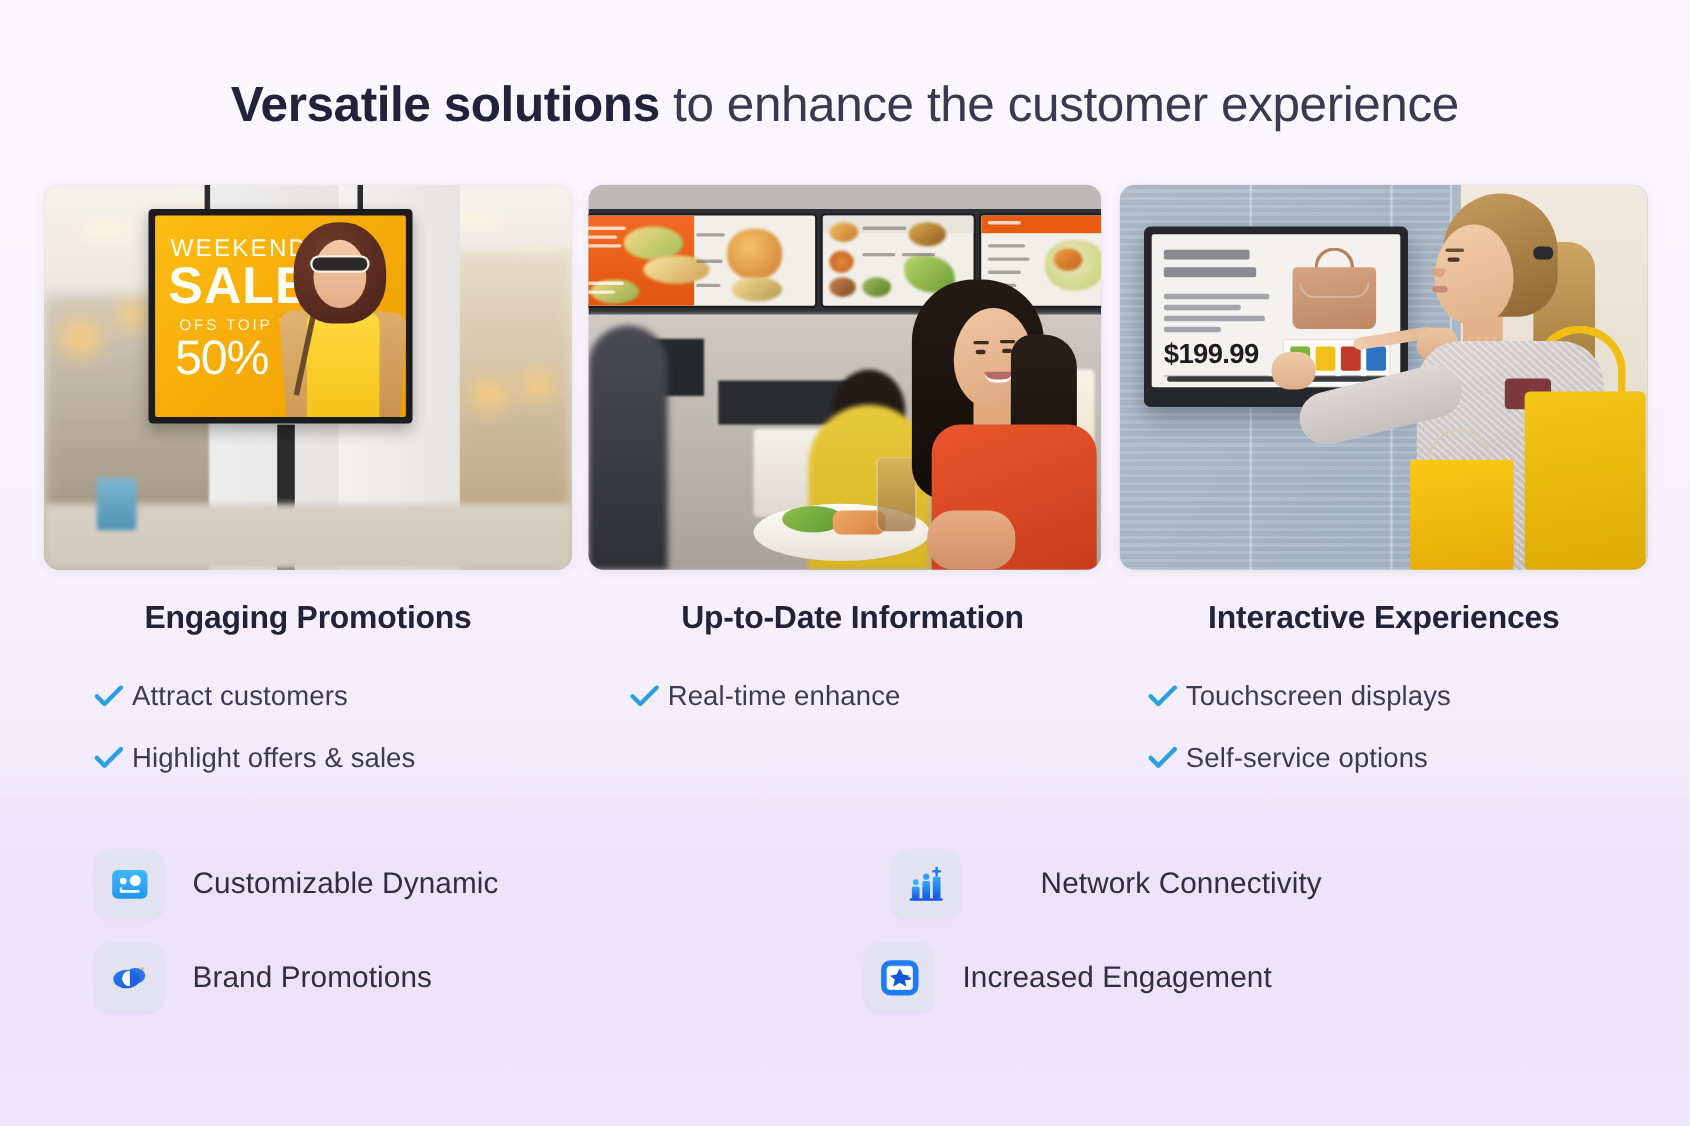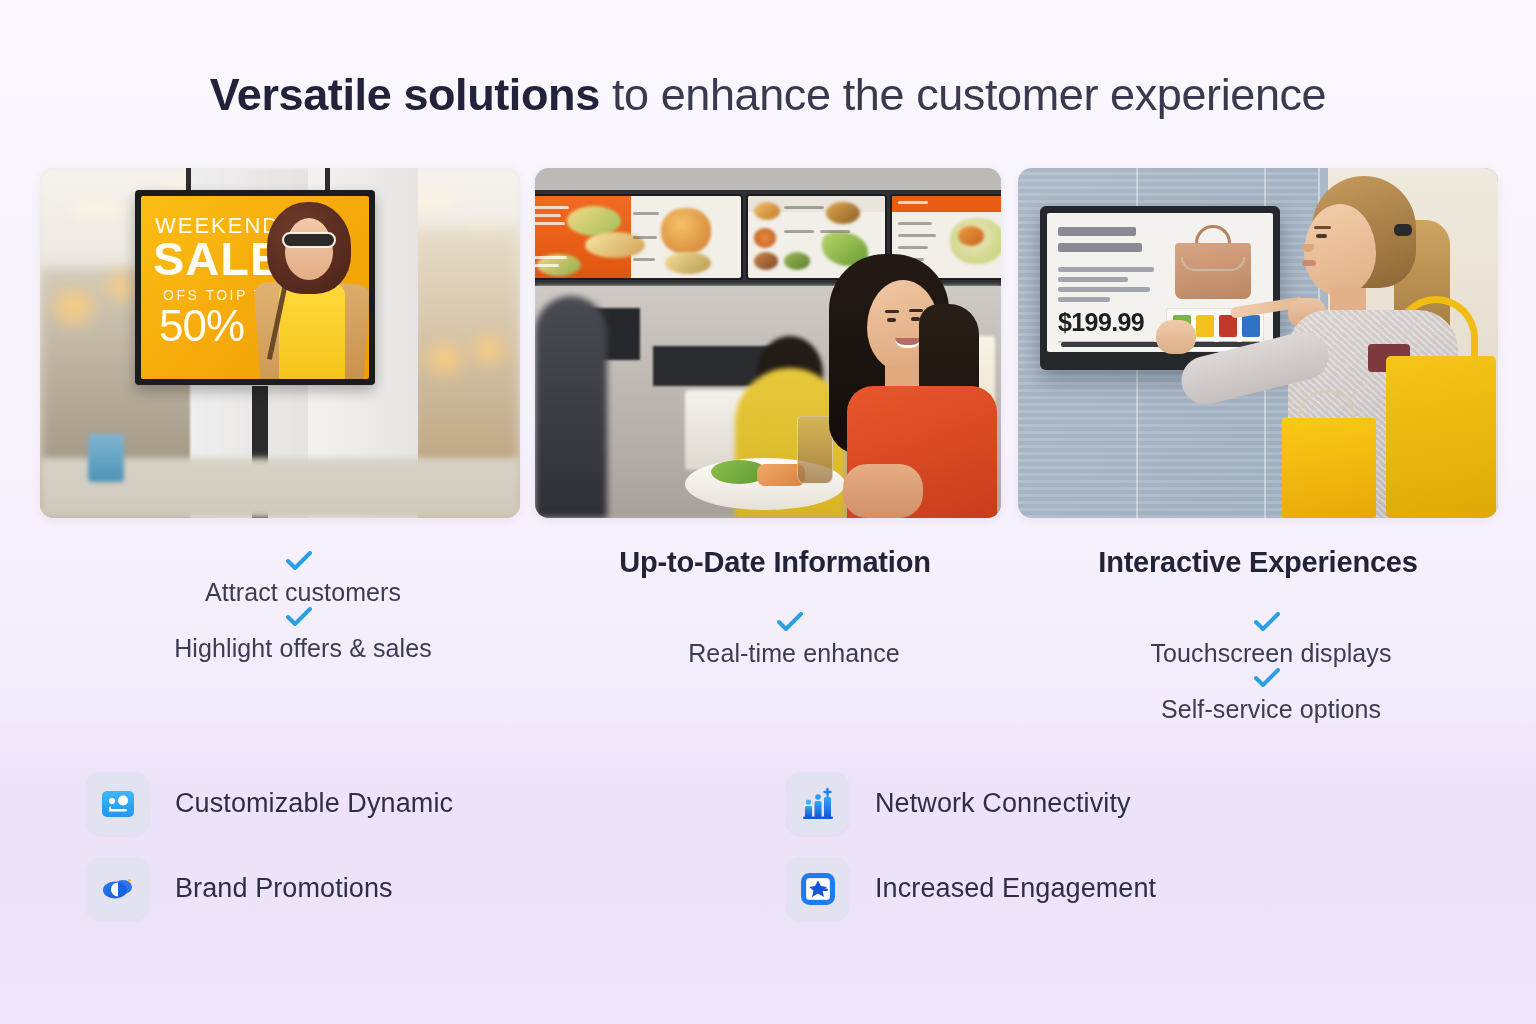--- a/index.html
+++ b/index.html
@@ -52,30 +52,30 @@
   .card-title{
     margin-top:28px;
     font-size:29px;font-weight:bold;color:#232338;
     letter-spacing:-0.2px;
     text-align:center;
   }
   .card.c1 .card-title{text-align:center;}
   .bullets{margin-top:26px;padding-left:46px;}
   .card.c2 .bullets{padding-left:38px;}
   .card.c3 .bullets{padding-left:26px;}
-  .bullet{display:flex;align-items:center;height:56px;flex-direction:column;}
+  .bullet{display:flex;align-items:center;height:56px;}
   .bullet .tick{width:34px;flex:0 0 34px;display:flex;align-items:center;}
   .bullet .btxt{font-size:25px;color:#3b3b52;letter-spacing:.1px;}
 
   
   .features{position:absolute;left:86px;top:772px;width:1300px;}
   .feat{position:absolute;display:flex;align-items:center;}
   .feat.f0{left:0;top:0;}
   .feat.f1{left:0;top:85px;}
-  .feat.f2{left:700px;top:0;}
+  .feat.f2{left:724px;top:0;gap:47px;}
   .feat.f3{left:700px;top:85px;}
   .tile{
     width:63px;height:63px;border-radius:15px;
     background:#e3e2f0;
     display:flex;align-items:center;justify-content:center;
     flex:0 0 63px;
     box-shadow:0 1px 3px rgba(80,60,140,.06);
   }
   .feat .ftxt{margin-left:26px;font-size:27px;color:#2e2e44;letter-spacing:.1px;white-space:nowrap;}
 
@@ -295,20 +295,21 @@
                   <div class="top"></div>
                 <div class="strap"></div>
                 <div class="hair"></div>
                   <div class="face"></div>
                   <div class="glass"></div>
               </div>
             </div>
           </div>
         </div>
       </div>
+      <div class="card-title">Engaging Promotions</div>
       <div class="bullets">
         <div class="bullet">
           <span class="tick">
             <svg width="26" height="20" viewBox="0 0 26 20">
                 <path d="M2 10 L9 17 L24 2" fill="none" stroke="#2b9fe0" stroke-width="4" stroke-linecap="round" stroke-linejoin="round"></path>
               </svg>
           </span>
           <span class="btxt">Attract customers</span>
         </div>
         <div class="bullet">

